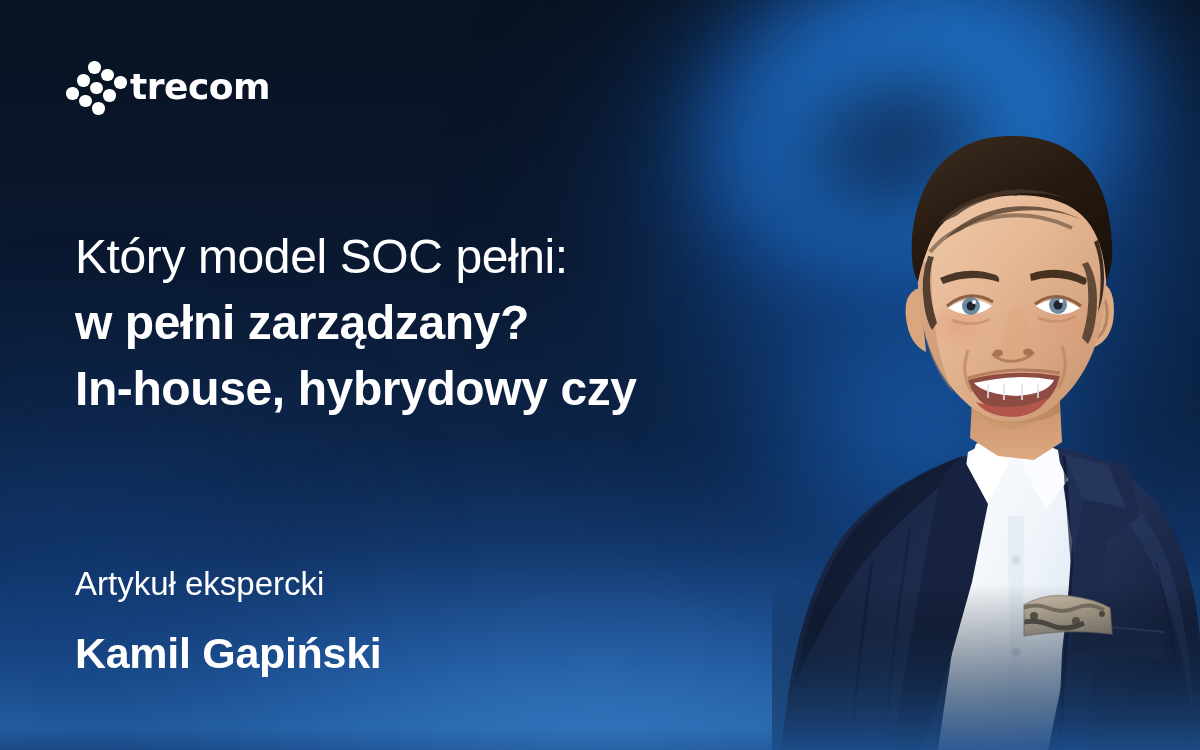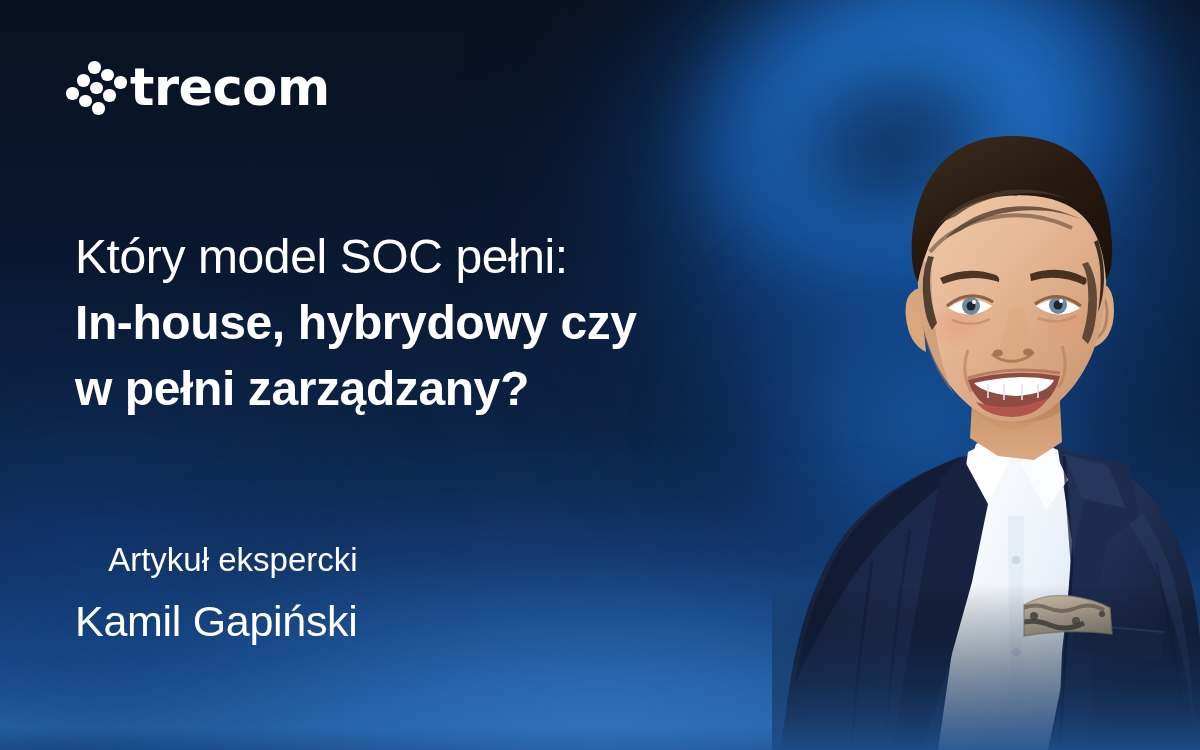--- a/index.html
+++ b/index.html
@@ -116,21 +116,21 @@
     position:absolute;left:66px;top:61px;
     display:flex;align-items:center;gap:14px;
   }
   .logo-mark{position:relative;width:50px;height:52px;}
   .logo-mark i{
     position:absolute;width:12.5px;height:12.5px;border-radius:50%;
     background:#ffffff;display:block;
   }
   .logo-word{
     color:#ffffff;
-    font-size:51px;
+    font-size:36px;
     font-weight:700;
     letter-spacing:-0.5px;
     line-height:1;
     font-family:"DejaVu Sans","Liberation Sans",sans-serif;
   }
 
   
   .headline{
     position:absolute;left:75px;top:203px;
     width:760px;
@@ -141,38 +141,37 @@
     font-size:48px;
     line-height:66px;
     letter-spacing:-0.4px;
     white-space:nowrap;
   }
   .headline .line.light{font-weight:400;}
   .headline .line.bold{font-weight:700;}
 
   
   .author{
-    position:absolute;left:75px;top:536px;
+    position:absolute;left:75px;top:560px;
     color:#ffffff;
-    text-align:right;
   }
   .author .role{
     display:block;
     font-size:33px;
     font-weight:400;
     line-height:48px;
     letter-spacing:0px;
   }
   .author .name{
     display:block;
     font-size:43px;
-    font-weight:400;
+    font-weight:700;
     line-height:58px;
     letter-spacing:-0.3px;
-    margin-top:8px;
+    margin-top:16px;
   }
 
   
   .portrait{
     position:absolute;
     left:772px;top:112px;
     width:430px;height:638px;
     pointer-events:none;
   }
   .portrait svg{display:block;width:100%;height:100%;}
@@ -384,22 +383,22 @@
       <i style="left:37px;top:28px;"></i>
       <i style="left:0px;top:26px;"></i>
       <i style="left:13px;top:33.5px;"></i>
       <i style="left:26px;top:41px;"></i>
     </span>
     <span class="logo-word">trecom</span>
   </div>
 
   <h1 class="headline">
     <span class="line light">Który model SOC pełni:</span>
+    <span class="line bold">w pełni zarządzany?</span>
     <span class="line bold">In-house, hybrydowy czy</span>
-    <span class="line bold">w pełni zarządzany?</span>
   </h1>
 
   <div class="author">
     <span class="role">Artykuł ekspercki</span>
     <span class="name">Kamil Gapiński</span>
   </div>
 
 </div>
 
 </body></html>

